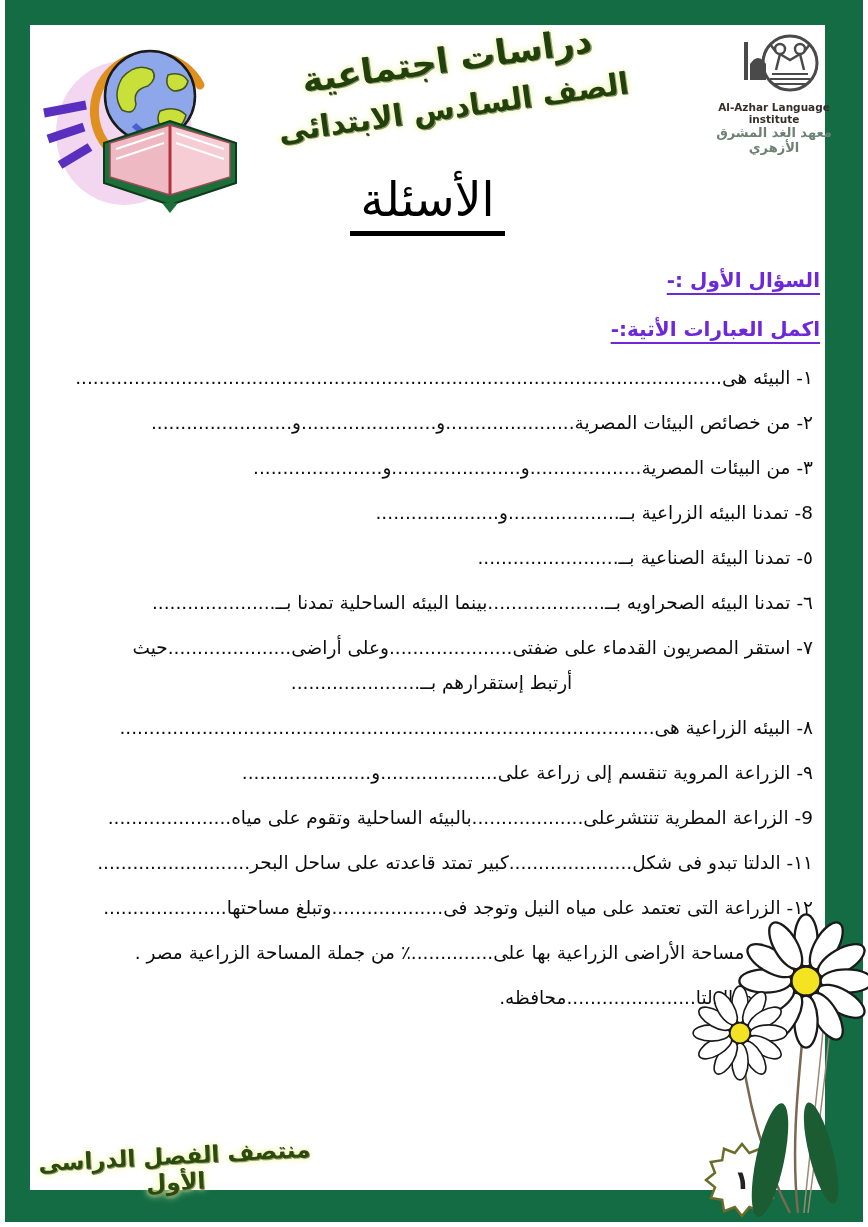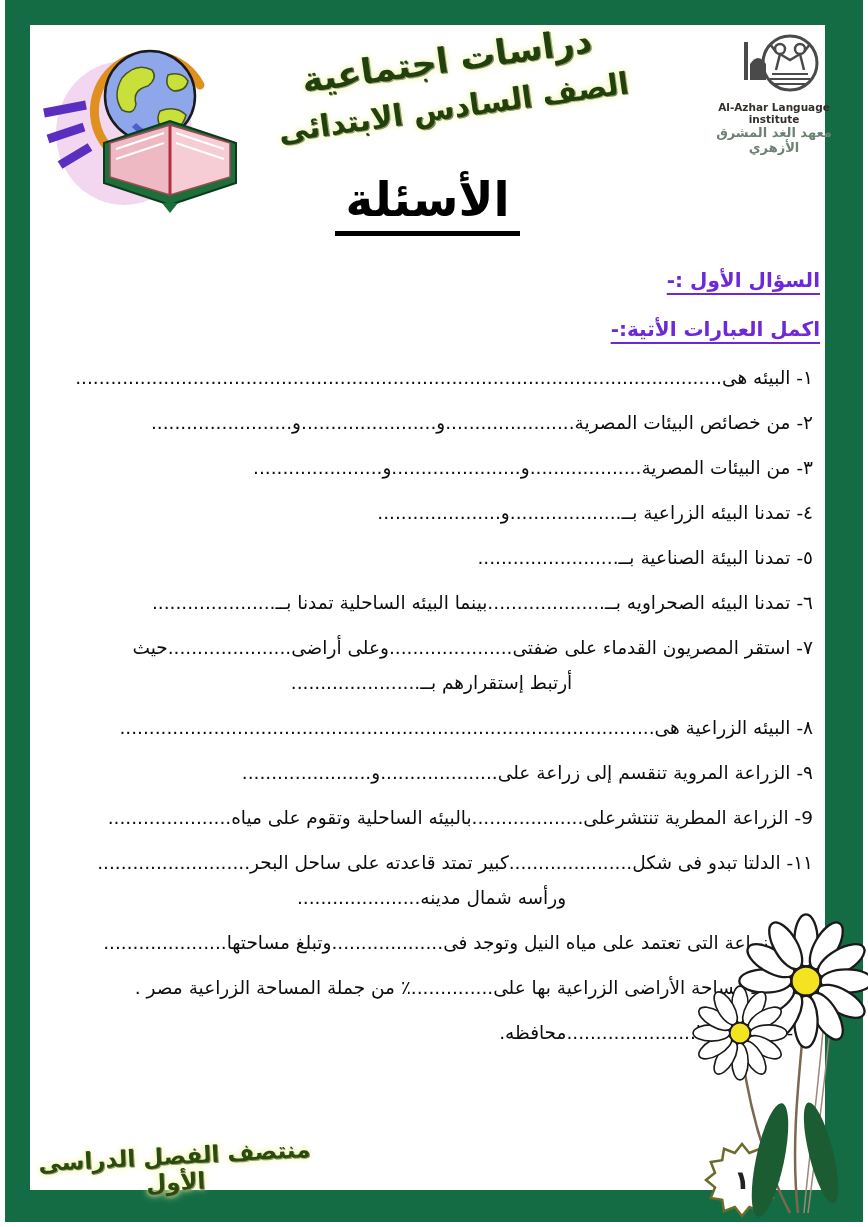--- a/index.html
+++ b/index.html
@@ -26,21 +26,21 @@
   .logo .ar{font-size:13px;font-weight:bold;color:#6d8274;direction:rtl;}
 
   
   .clipart{position:absolute;left:42px;top:33px;}
 
   
   .main-title{
     position:absolute;left:30px;top:172px;width:795px;text-align:center;
   }
   .main-title span{
-    display:inline-block;font-size:47px;font-weight:bold;color:#000;
+    display:inline-block;font-size:47px;font-weight:normal;color:#000;
     border-bottom:5px solid #000;padding:0 10px 4px 10px;direction:rtl;
   }
 
   .sec-head{
     position:absolute;right:48px;direction:rtl;text-align:right;color:#6d28d9;
     font-size:20px;font-weight:bold;
     text-decoration:underline;text-underline-offset:6px;text-decoration-thickness:2px;
   }
   .sec-head.h1{top:268px;}
   .sec-head.h2{top:317px;}
@@ -142,21 +142,21 @@
     <div class="q">
         <div class="q-line">١- البيئه هى..............................................................................................................</div>
       </div>
     <div class="q">
         <div class="q-line">٢- من خصائص البيئات المصرية......................و.......................و........................</div>
       </div>
     <div class="q">
         <div class="q-line">٣- من البيئات المصرية...................و......................و......................</div>
       </div>
     <div class="q">
-        <div class="q-line">٤- تمدنا البيئه الزراعية بــ...................و.....................</div>
+        <div class="q-line">8- تمدنا البيئه الزراعية بــ...................و.....................</div>
       </div>
     <div class="q">
         <div class="q-line">٥- تمدنا البيئة الصناعية بــ........................</div>
       </div>
     <div class="q">
         <div class="q-line">٦- تمدنا البيئه الصحراويه بــ....................بينما البيئه الساحلية تمدنا بــ.....................</div>
       </div>
     <div class="q">
       <div class="q-line">٧- استقر المصريون القدماء على ضفتى.....................وعلى أراضى.....................حيث</div>
       <div class="q-line q-line2">أرتبط إستقرارهم بــ......................</div>
@@ -165,21 +165,20 @@
         <div class="q-line">٨- البيئه الزراعية هى...........................................................................................</div>
       </div>
     <div class="q">
         <div class="q-line">٩- الزراعة المروية تنقسم إلى زراعة على....................و......................</div>
       </div>
     <div class="q">
         <div class="q-line">9- الزراعة المطرية تنتشرعلى...................بالبيئه الساحلية وتقوم على مياه.....................</div>
       </div>
     <div class="q">
       <div class="q-line">١١- الدلتا تبدو فى شكل.....................كبير تمتد قاعدته على ساحل البحر..........................</div>
-      <div class="q-line q-line2">ورأسه شمال مدينه.....................</div>
     </div>
     <div class="q">
         <div class="q-line">١٢- الزراعة التى تعتمد على مياه النيل وتوجد فى...................وتبلغ مساحتها.....................</div>
       </div>
     <div class="q">
         <div class="q-line">١٣- تزيد مساحة الأراضى الزراعية بها على..............٪ من جملة المساحة الزراعية مصر .</div>
       </div>
     <div class="q">
         <div class="q-line">١٤- توجد بالدلتا......................محافظه.</div>
       </div>

